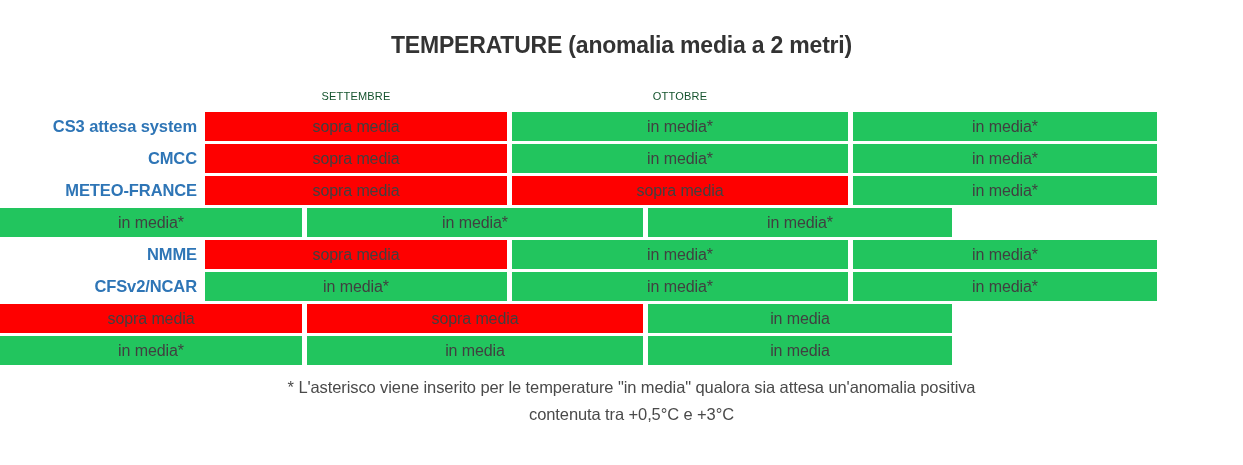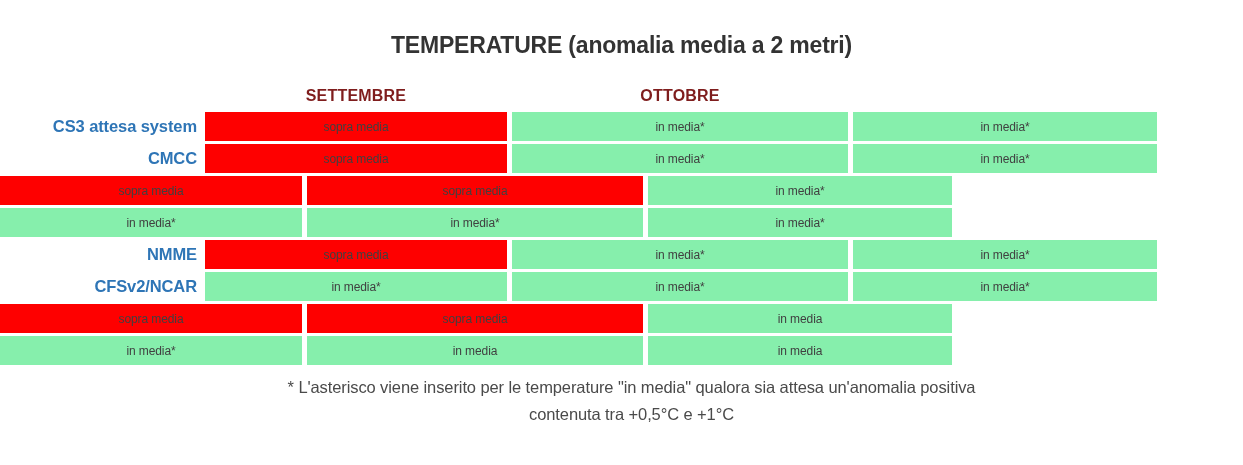--- a/index.html
+++ b/index.html
@@ -79,43 +79,43 @@
     height: 100%;
     padding-right: 83px;
     box-sizing: border-box;
   }
 
   .cell {
     height: 100%;
     display: flex;
     align-items: center;
     justify-content: center;
-    font-size: 12px;
+    font-size: 16px;
     color: #404040;
     margin-right: 5px;
     box-sizing: border-box;
     letter-spacing: -0.1px;
   }
   .cell:last-child { margin-right: 0; }
 
   .cell.c0 { flex: 0 0 302px; }
   .cell.c1 { flex: 0 0 336px; }
   .cell.c2 { flex: 0 0 304px; }
 
-  .cell.normal { background: #86efac; }
+  .cell.normal { background: #22c55e; }
   .cell.above  { background: #fe0000; }
 
   .hcell {
     height: 100%;
     display: flex;
     align-items: center;
     justify-content: center;
-    font-size: 16px;
-    font-weight: 700;
-    color: #7f1d1d;
+    font-size: 11px;
+    font-weight: 400;
+    color: #14532d;
     margin-right: 5px;
     box-sizing: border-box;
     letter-spacing: 0.2px;
   }
   .hcell:last-child { margin-right: 0; margin-top: 24px; }
   .hcell.c0 { flex: 0 0 302px; }
   .hcell.c1 { flex: 0 0 336px; }
   .hcell.c2 { flex: 0 0 304px; }
 
   
@@ -162,20 +162,21 @@
     <div class="row">
       <div class="rowlabel">CMCC</div>
       <div class="cells">
         <div class="cell c0 above">sopra media</div>
         <div class="cell c1 normal">in media*</div>
         <div class="cell c2 normal">in media*</div>
       </div>
     </div>
 
     <div class="row">
+      <div class="rowlabel">METEO-FRANCE</div>
       <div class="cells">
         <div class="cell c0 above">sopra media</div>
         <div class="cell c1 above">sopra media</div>
         <div class="cell c2 normal">in media*</div>
       </div>
     </div>
 
     <div class="row">
       <div class="cells">
         <div class="cell c0 normal">in media*</div>
@@ -215,16 +216,16 @@
         <div class="cell c0 normal">in media*</div>
         <div class="cell c1 normal">in media</div>
         <div class="cell c2 normal">in media</div>
       </div>
     </div>
 
   </div>
 
   <div class="footnote">
     <div>* L'asterisco viene inserito per le temperature "in media" qualora sia attesa un'anomalia positiva</div>
-    <div>contenuta tra +0,5°C e +1°C</div>
+    <div>contenuta tra +0,5°C e +3°C</div>
   </div>
 
 </div>
 
 </body></html>

